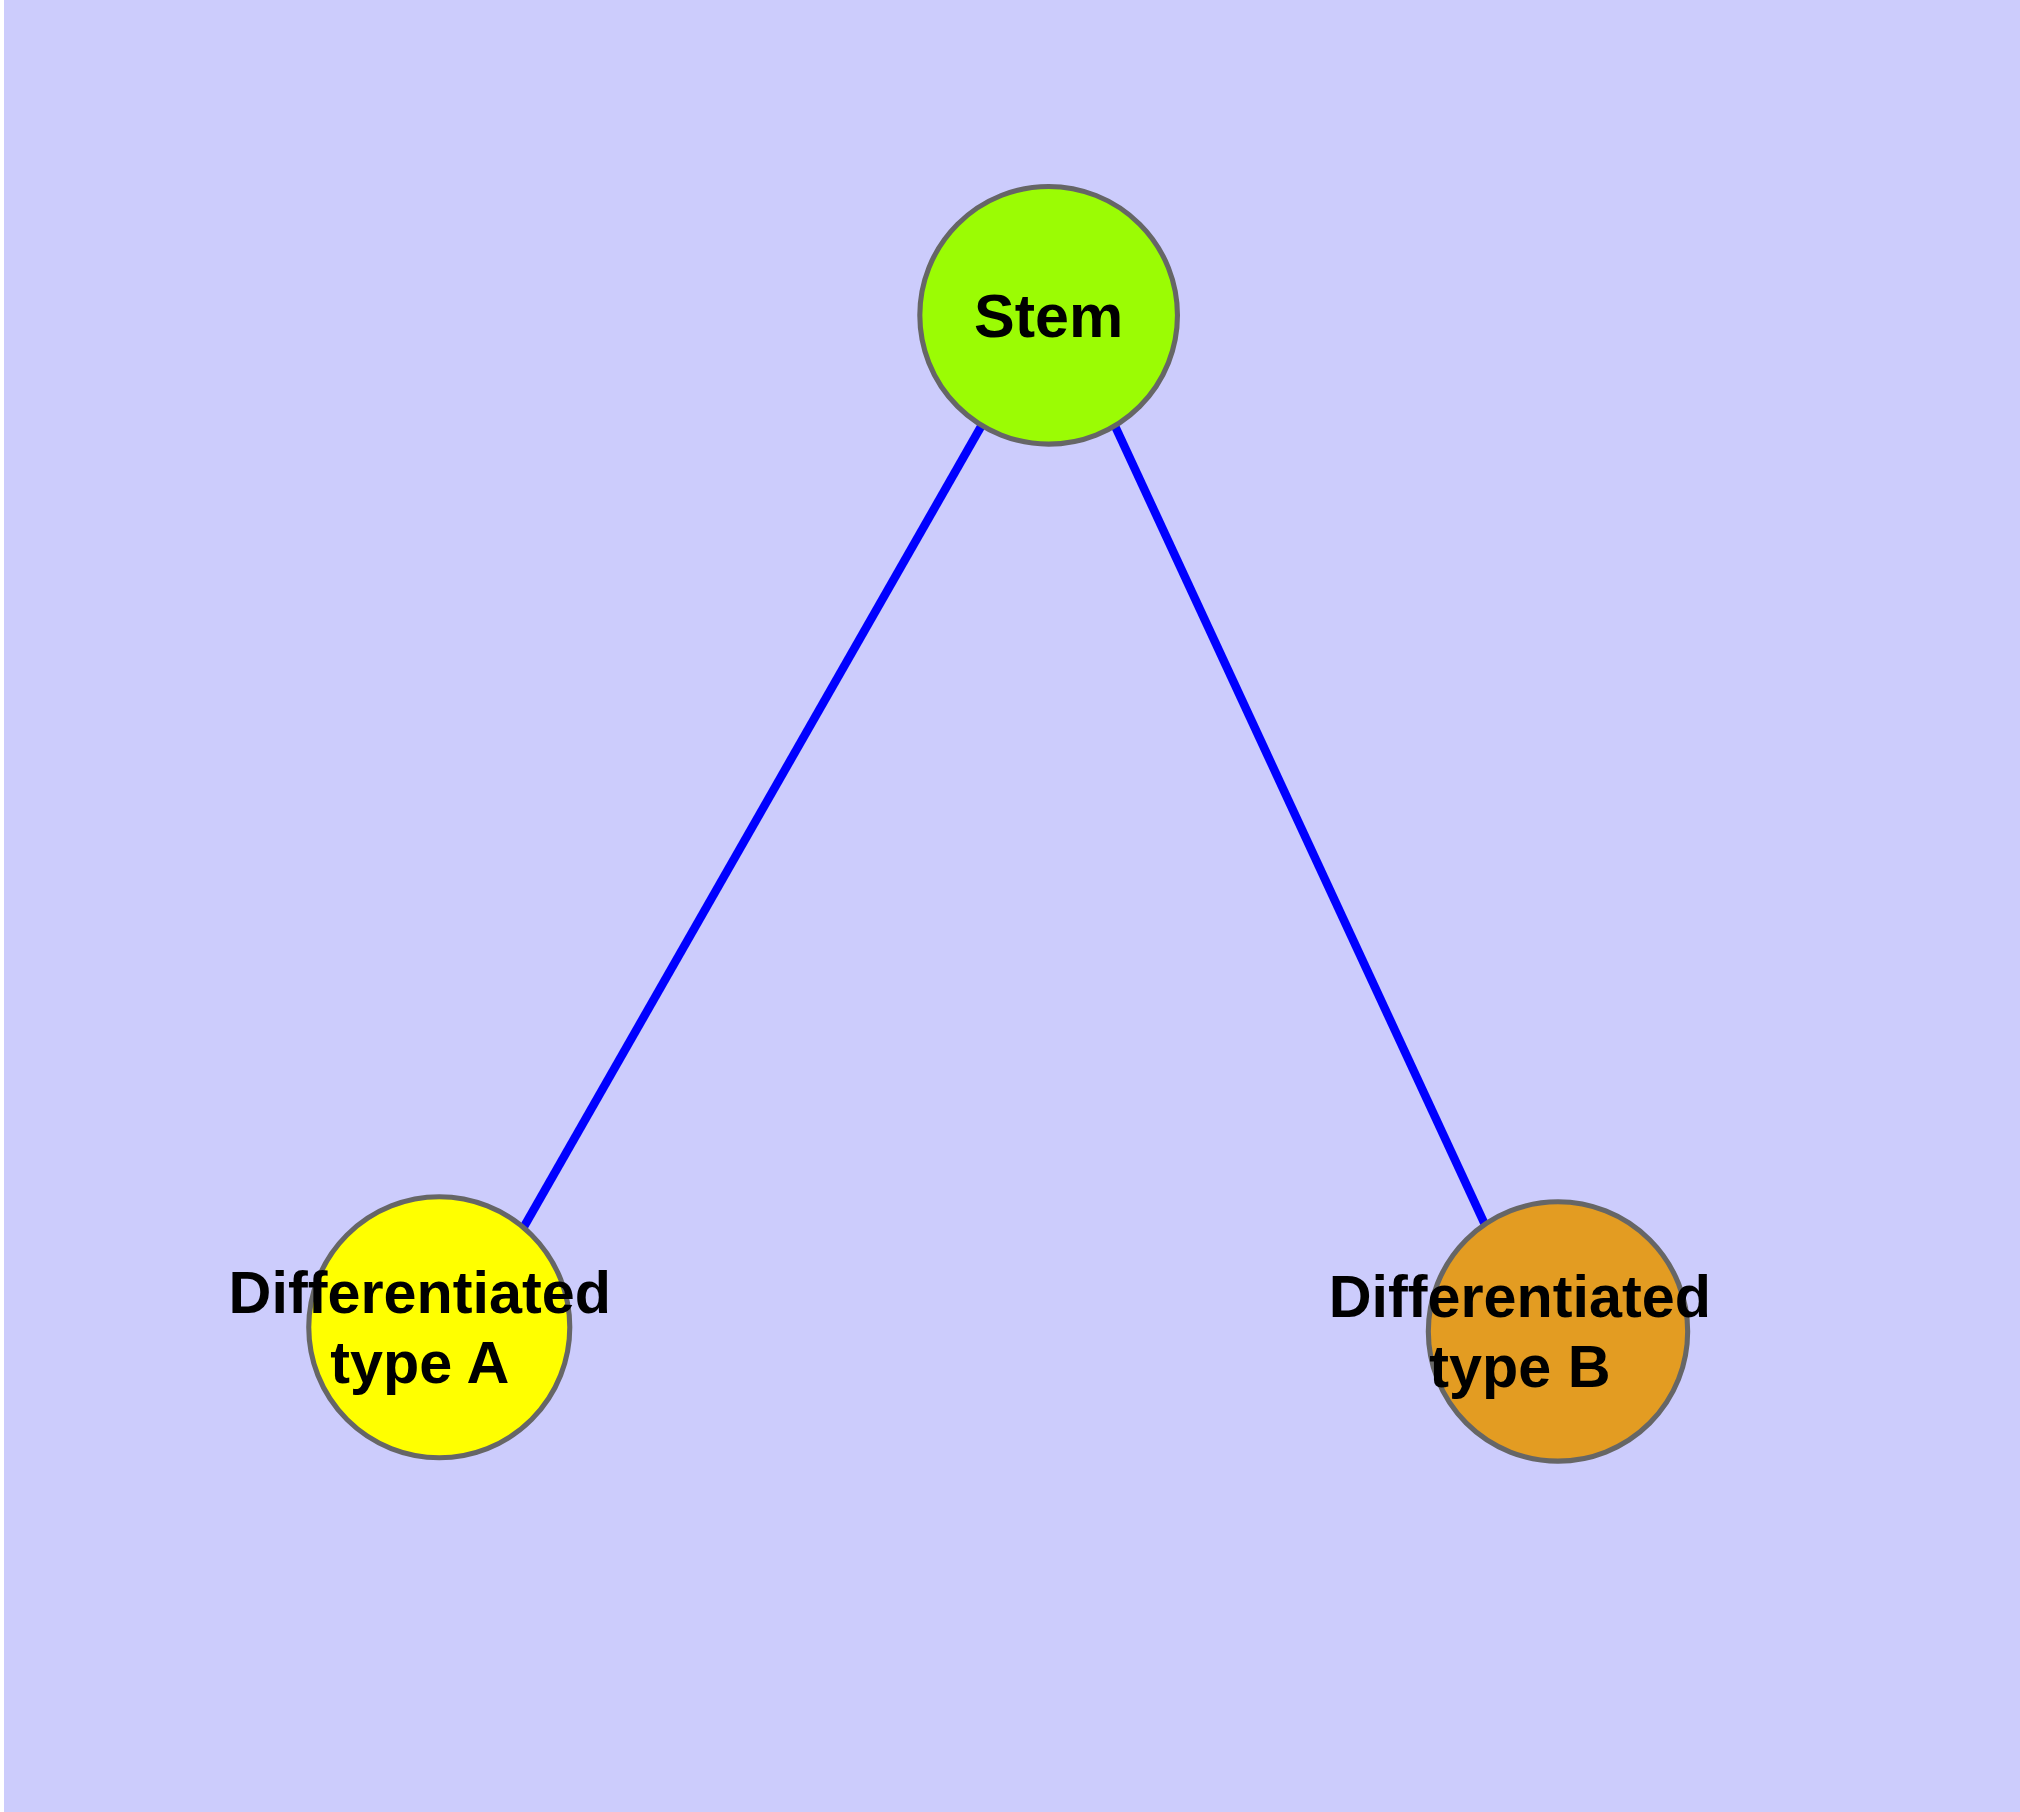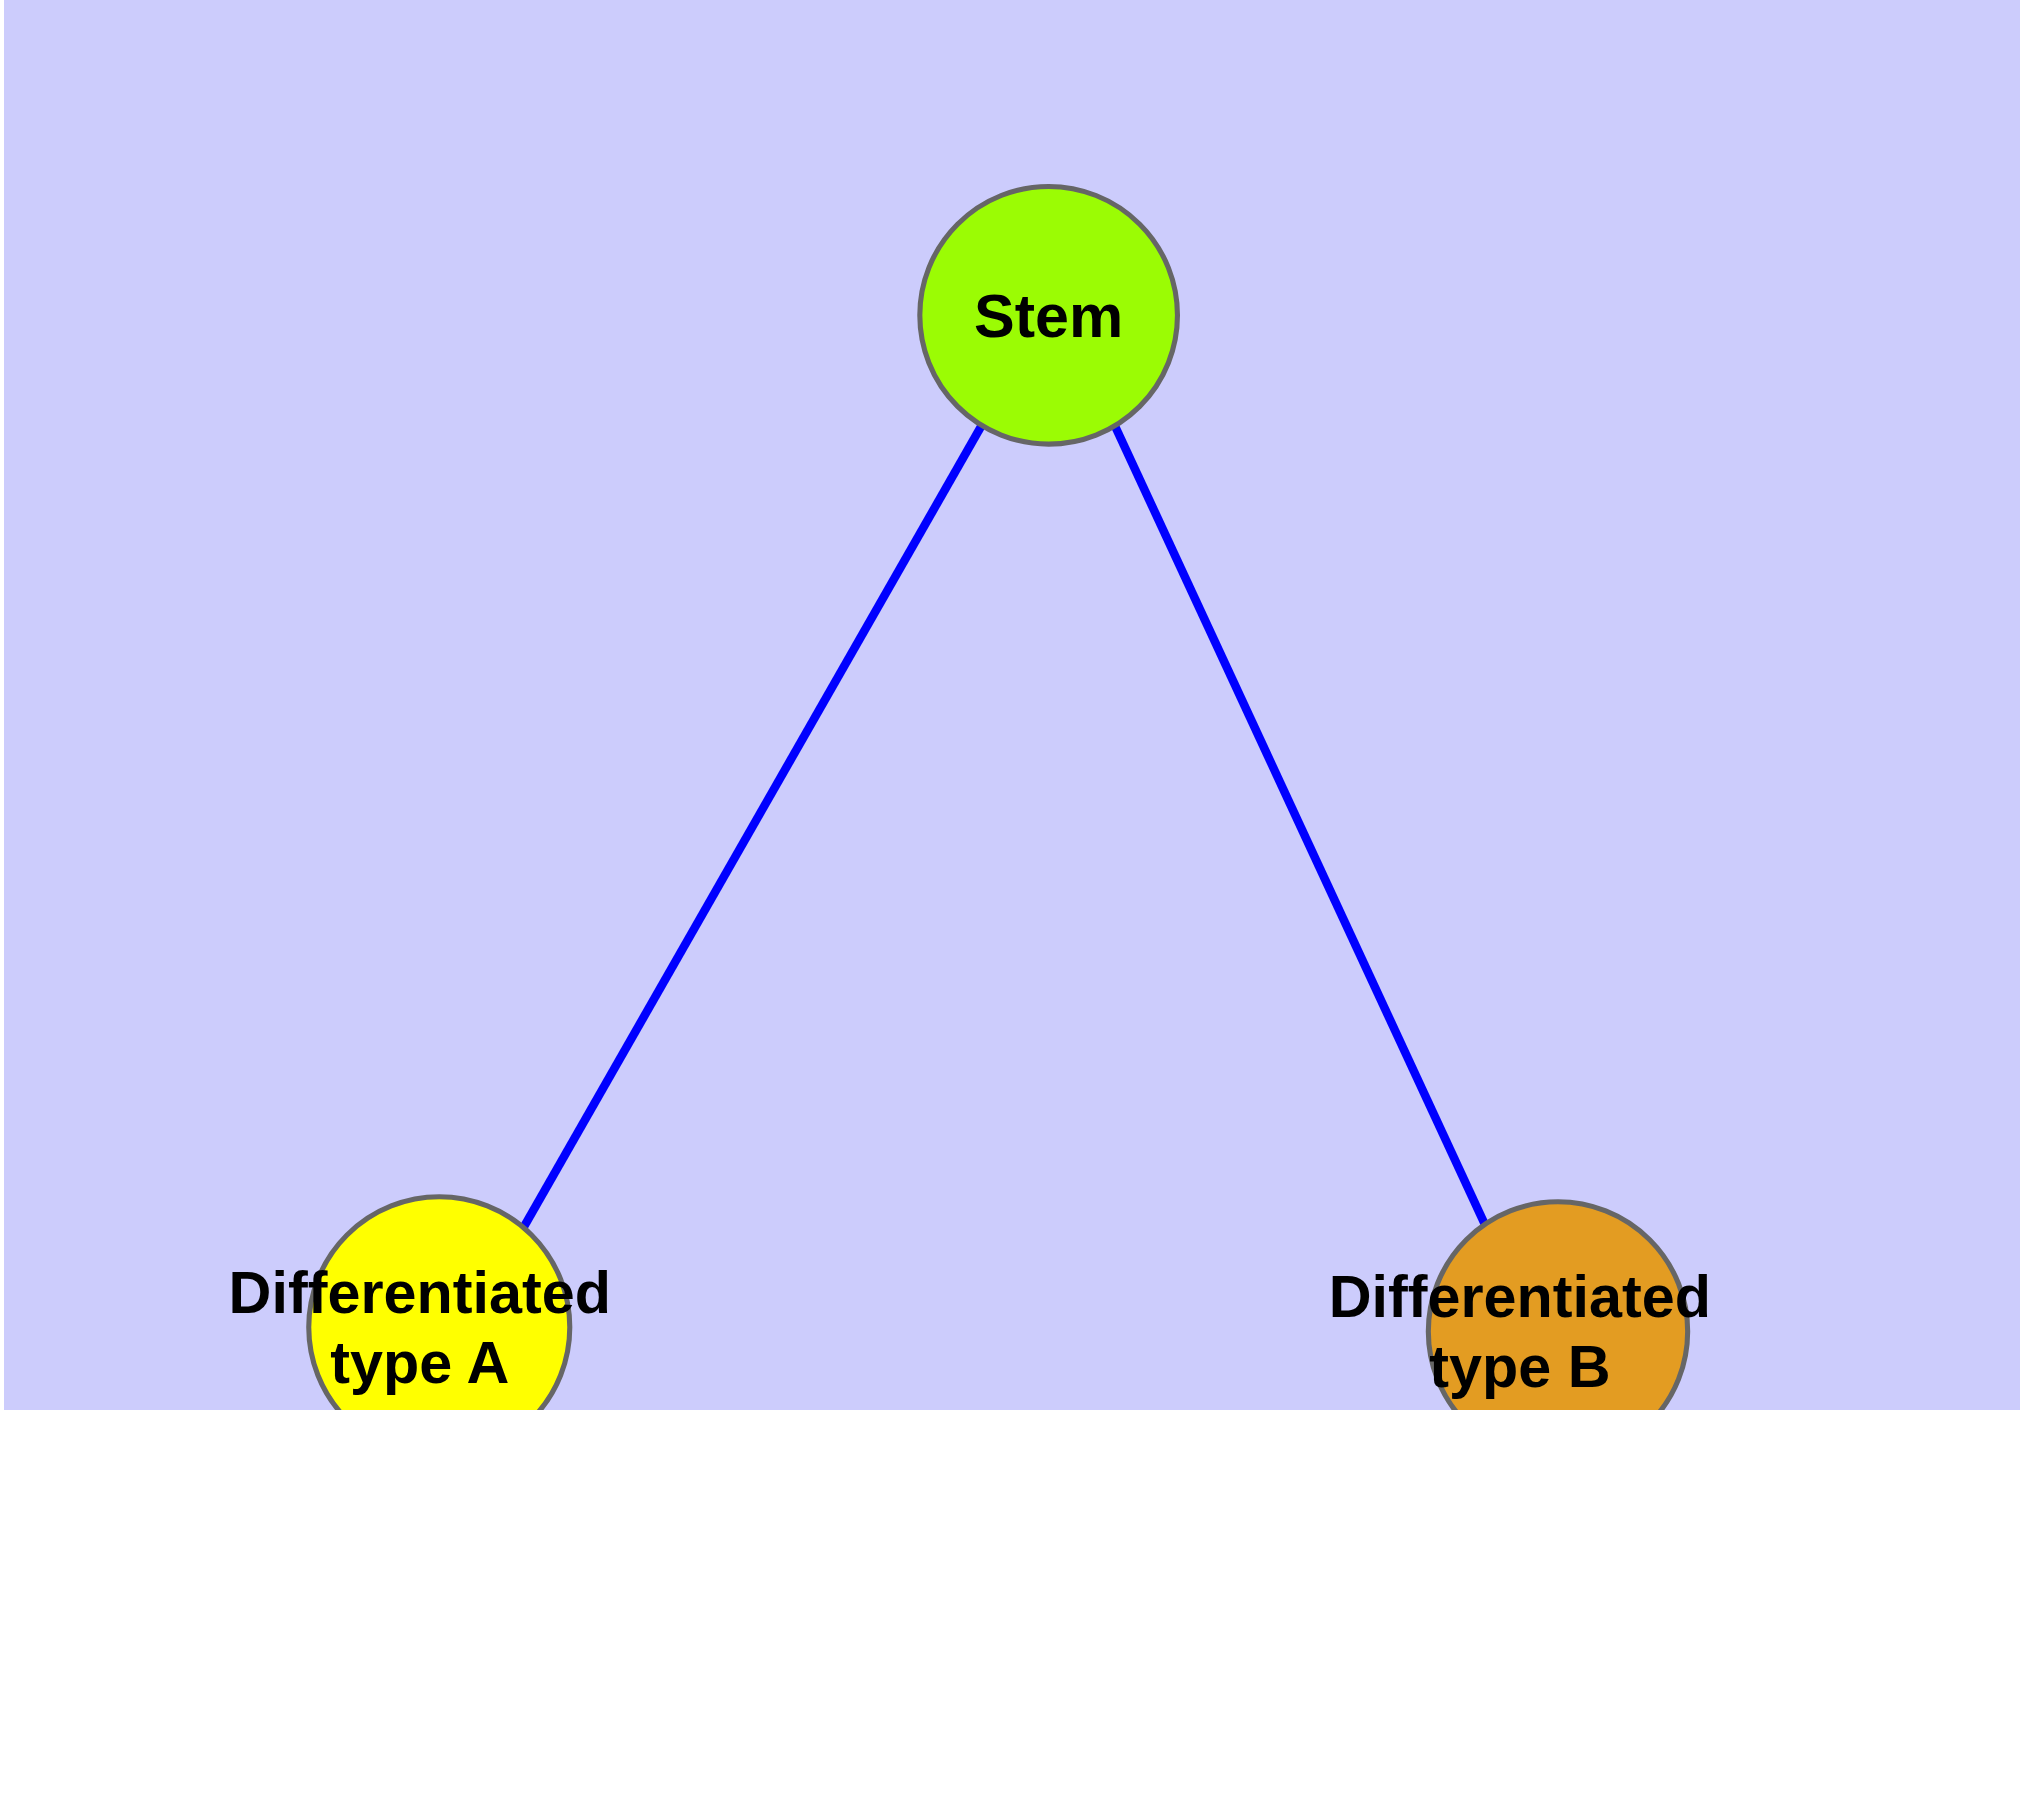--- a/index.html
+++ b/index.html
@@ -33,21 +33,21 @@
   .node-label {
     font-weight: bold;
     fill: #000000;
     text-anchor: middle;
     dominant-baseline: alphabetic;
   }
 </style>
 </head>
 <body>
 
-<div id="canvas" style="width: 2021px; height: 1410px; background: rgb(255, 255, 255);">
+<div id="canvas" style="width: 2021px; height: 1812px; background: rgb(255, 255, 255);">
 
   <div id="plot-bg" style="background: rgb(204, 204, 252);"></div>
 
   <svg id="graph-svg" viewBox="0 0 2384 2138">
 
     <g>
       <line x1="1158" y1="502" x2="617" y2="1449" stroke="#0000ff" stroke-width="10" stroke-linecap="butt"></line>
       <line x1="1315" y1="502" x2="1756" y2="1454" stroke="#0000ff" stroke-width="10" stroke-linecap="butt"></line>
     </g>
 

